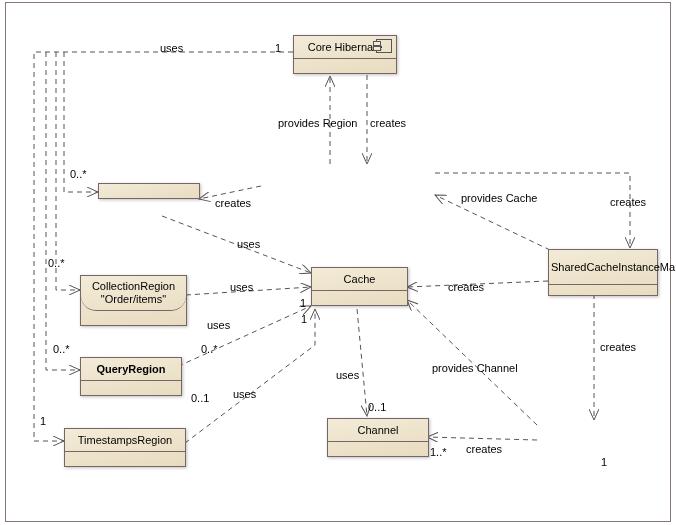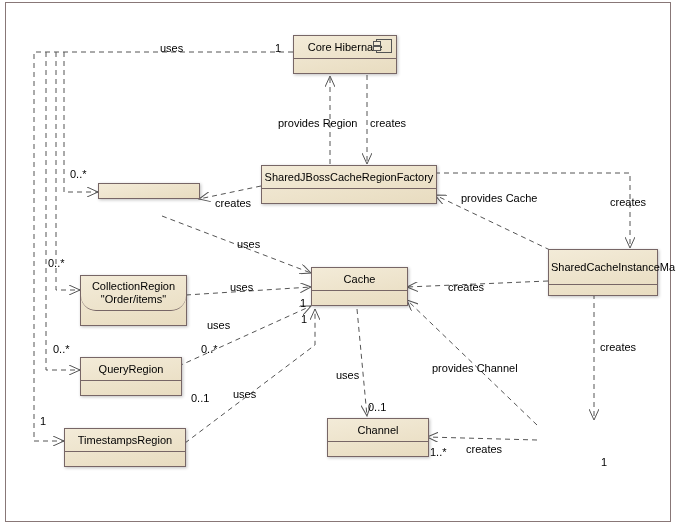--- a/index.html
+++ b/index.html
@@ -63,38 +63,34 @@
       <path d="M357,309 L367,416" marker-end="url(#arr)"></path>
     </g>
   </svg>
 
   <div class="box" style="left:293px;top:35px;width:102px;">
     <div class="comp-ic"></div>
     <div class="head">Core Hibernate</div>
     <div class="body"></div>
   </div>
 
-  <div class="box" style="left:261px;top:165px;width:174px;">
-    <div class="head">SharedJBossCacheRegionFactory</div>
-    <div class="body"></div>
-  </div>
 
   <div class="box" style="left:98px;top:183px;width:100px;">
     <div class="body"></div>
   </div>
 
   <div class="box" style="left:80px;top:275px;width:105px;">
     <div class="head" style="line-height:13px;border-radius:15px;">
       <span>CollectionRegion</span><br>
       <span>"Order/items"</span>
     </div>
     <div class="body"></div>
   </div>
 
-  <div class="box" style="left:80px;top:357px;width:100px;">
+  <div class="box" style="left:80px;top:357px;width:100px;font-weight:bold;">
     <div class="head">QueryRegion</div>
     <div class="body"></div>
   </div>
 
   <div class="box" style="left:311px;top:267px;width:95px;">
     <div class="head">Cache</div>
     <div class="body"></div>
   </div>
 
   <div class="box" style="left:64px;top:428px;width:120px;">

